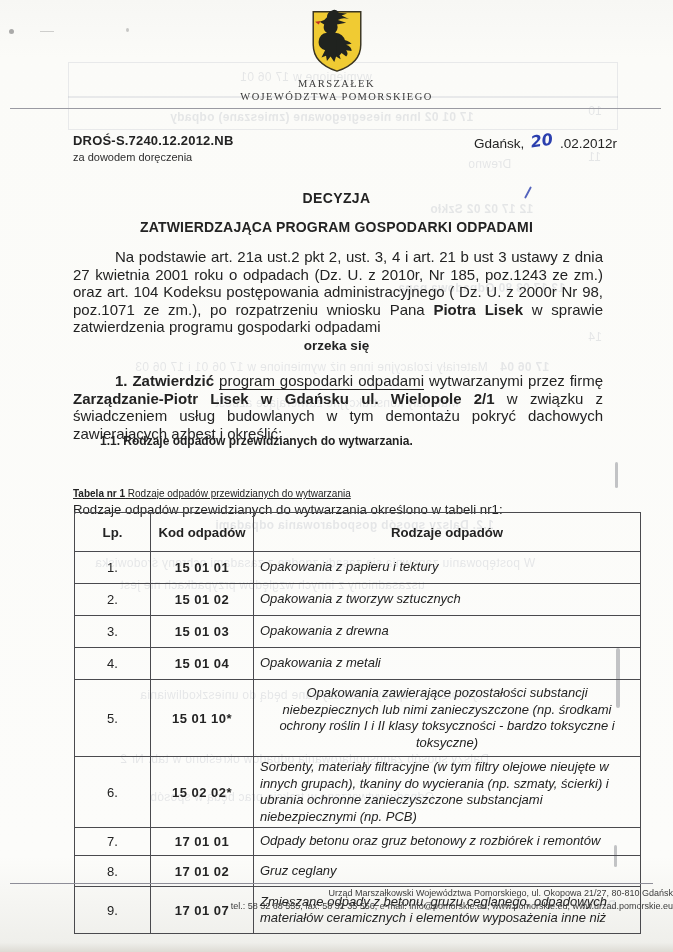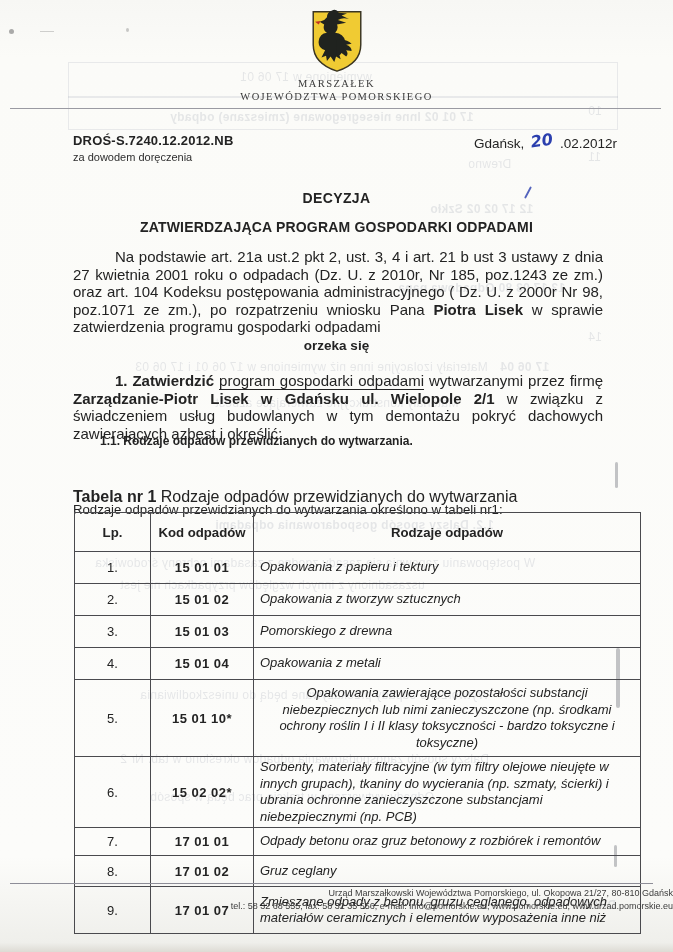--- a/index.html
+++ b/index.html
@@ -46,21 +46,21 @@
   }
   .title{position:absolute;top:190px;left:0;width:100%;text-align:center;font-weight:bold;font-size:14px;letter-spacing:.4px;}
   .subtitle{position:absolute;top:219px;left:0;width:100%;text-align:center;font-weight:bold;font-size:14px;letter-spacing:.2px;}
   .bodytext{position:absolute;left:73px;width:530px;font-size:15px;line-height:17.5px;text-align:justify;}
   .p-legal{top:248px;}
   .indent{display:inline-block;width:42px;}
   .ruling{position:absolute;top:338px;left:0;width:100%;text-align:center;font-weight:bold;font-size:13.5px;}
   .p-point1{top:372px;}
   .h11{position:absolute;top:434px;left:100px;font-weight:bold;font-size:12px;}
   .p-intro{position:absolute;top:462px;left:73px;font-size:13.2px;margin-top:40px;}
-  .caption{position:absolute;top:488px;left:73px;font-size:16px;}
+  .caption{position:absolute;top:488px;left:73px;font-size:10px;text-decoration:underline;}
   .u{text-decoration:underline;text-underline-offset:3px;}
   .bold{font-weight:bold;}
   
   .tblwrap{position:absolute;top:512px;left:74px;}
   table.waste{border-collapse:collapse;table-layout:fixed;width:527px;background:transparent;}
   table.waste td,table.waste th{
     border:1.4px solid #4a4a4e;font-size:13px;padding:2px 6px;vertical-align:middle;
   }
   th.h-lp{width:63px;} th.h-code{width:90px;} th.h-desc{width:374px;}
   table.waste th{font-weight:bold;text-align:center;height:34px;font-size:13.2px;}
@@ -170,21 +170,21 @@
               <td class="c-desc">Opakowania z papieru i tektury</td>
             </tr>
             <tr class="r-s">
               <td class="c-lp">2.</td>
               <td class="c-code">15 01 02</td>
               <td class="c-desc">Opakowania z tworzyw sztucznych</td>
             </tr>
             <tr class="r-s">
               <td class="c-lp">3.</td>
               <td class="c-code">15 01 03</td>
-              <td class="c-desc">Pomorskiego z drewna</td>
+              <td class="c-desc">Opakowania z drewna</td>
             </tr>
             <tr class="r-s">
               <td class="c-lp">4.</td>
               <td class="c-code">15 01 04</td>
               <td class="c-desc">Opakowania z metali</td>
             </tr>
             <tr class="r-5">
               <td class="c-lp">5.</td>
               <td class="c-code">15 01 10*</td>
               <td class="c-desc">Opakowania zawierające pozostałości substancji niebezpiecznych lub nimi zanieczyszczone (np. środkami ochrony roślin I i II klasy toksyczności - bardzo toksyczne i toksyczne)</td>

